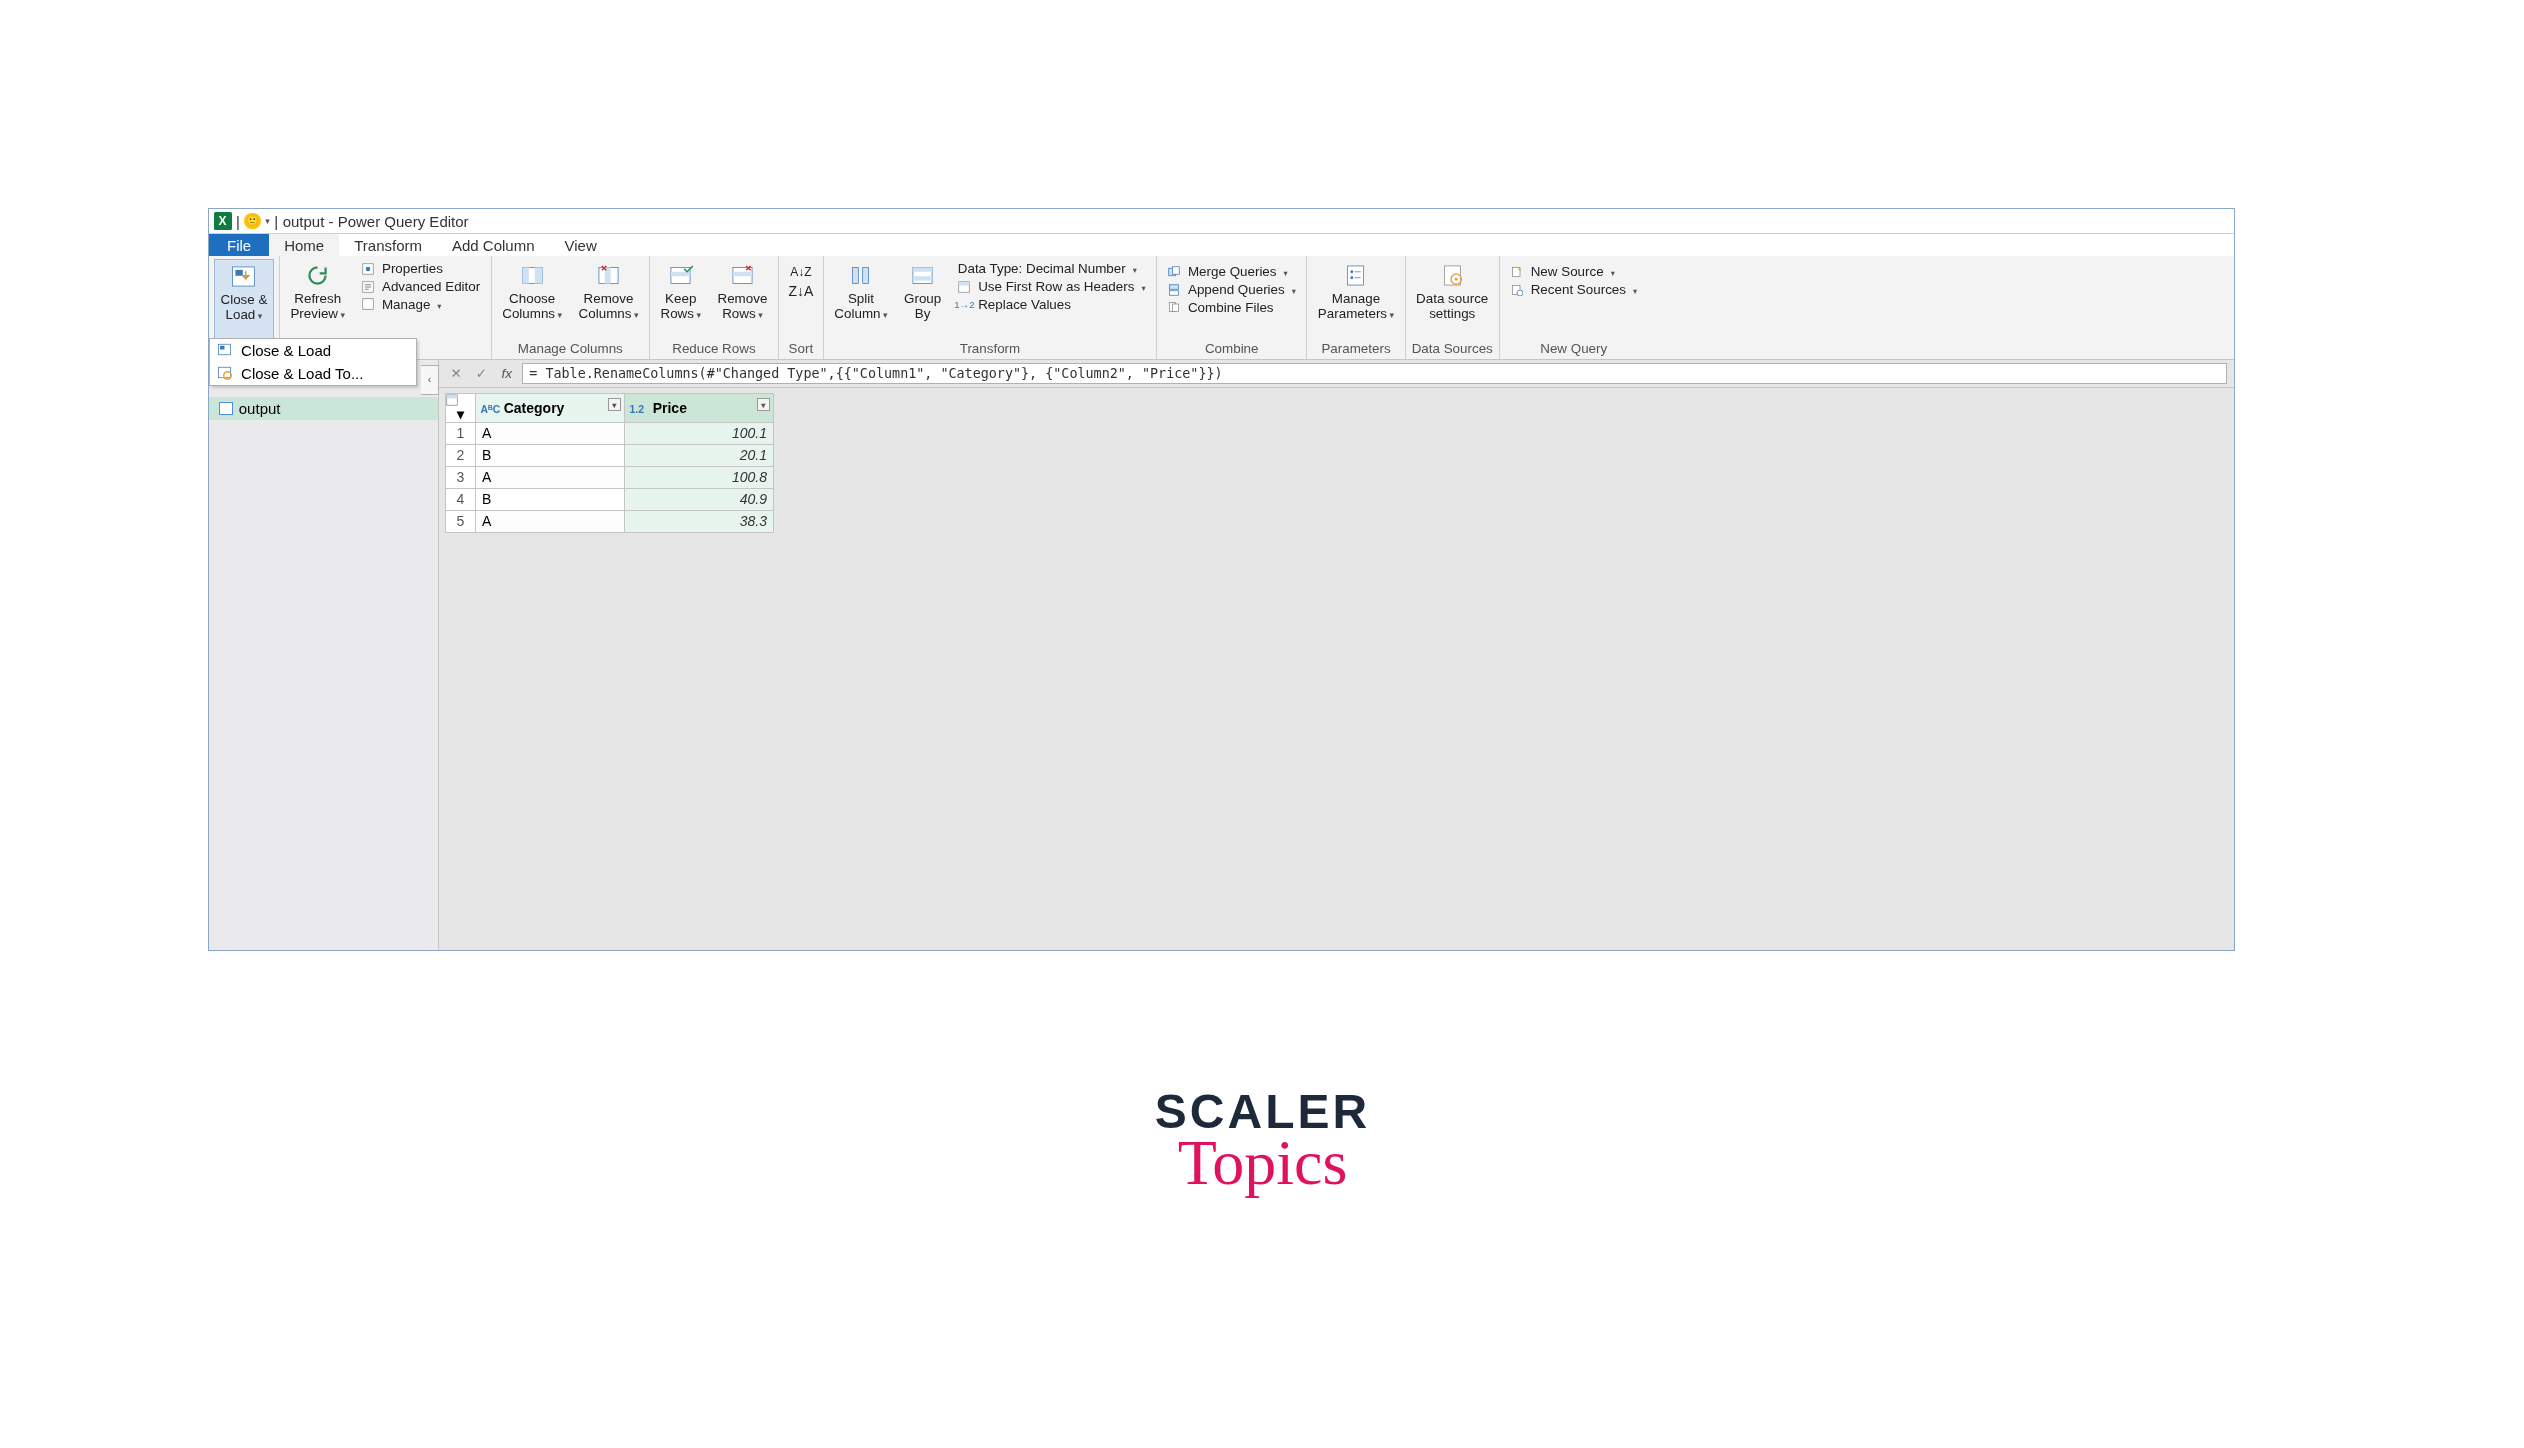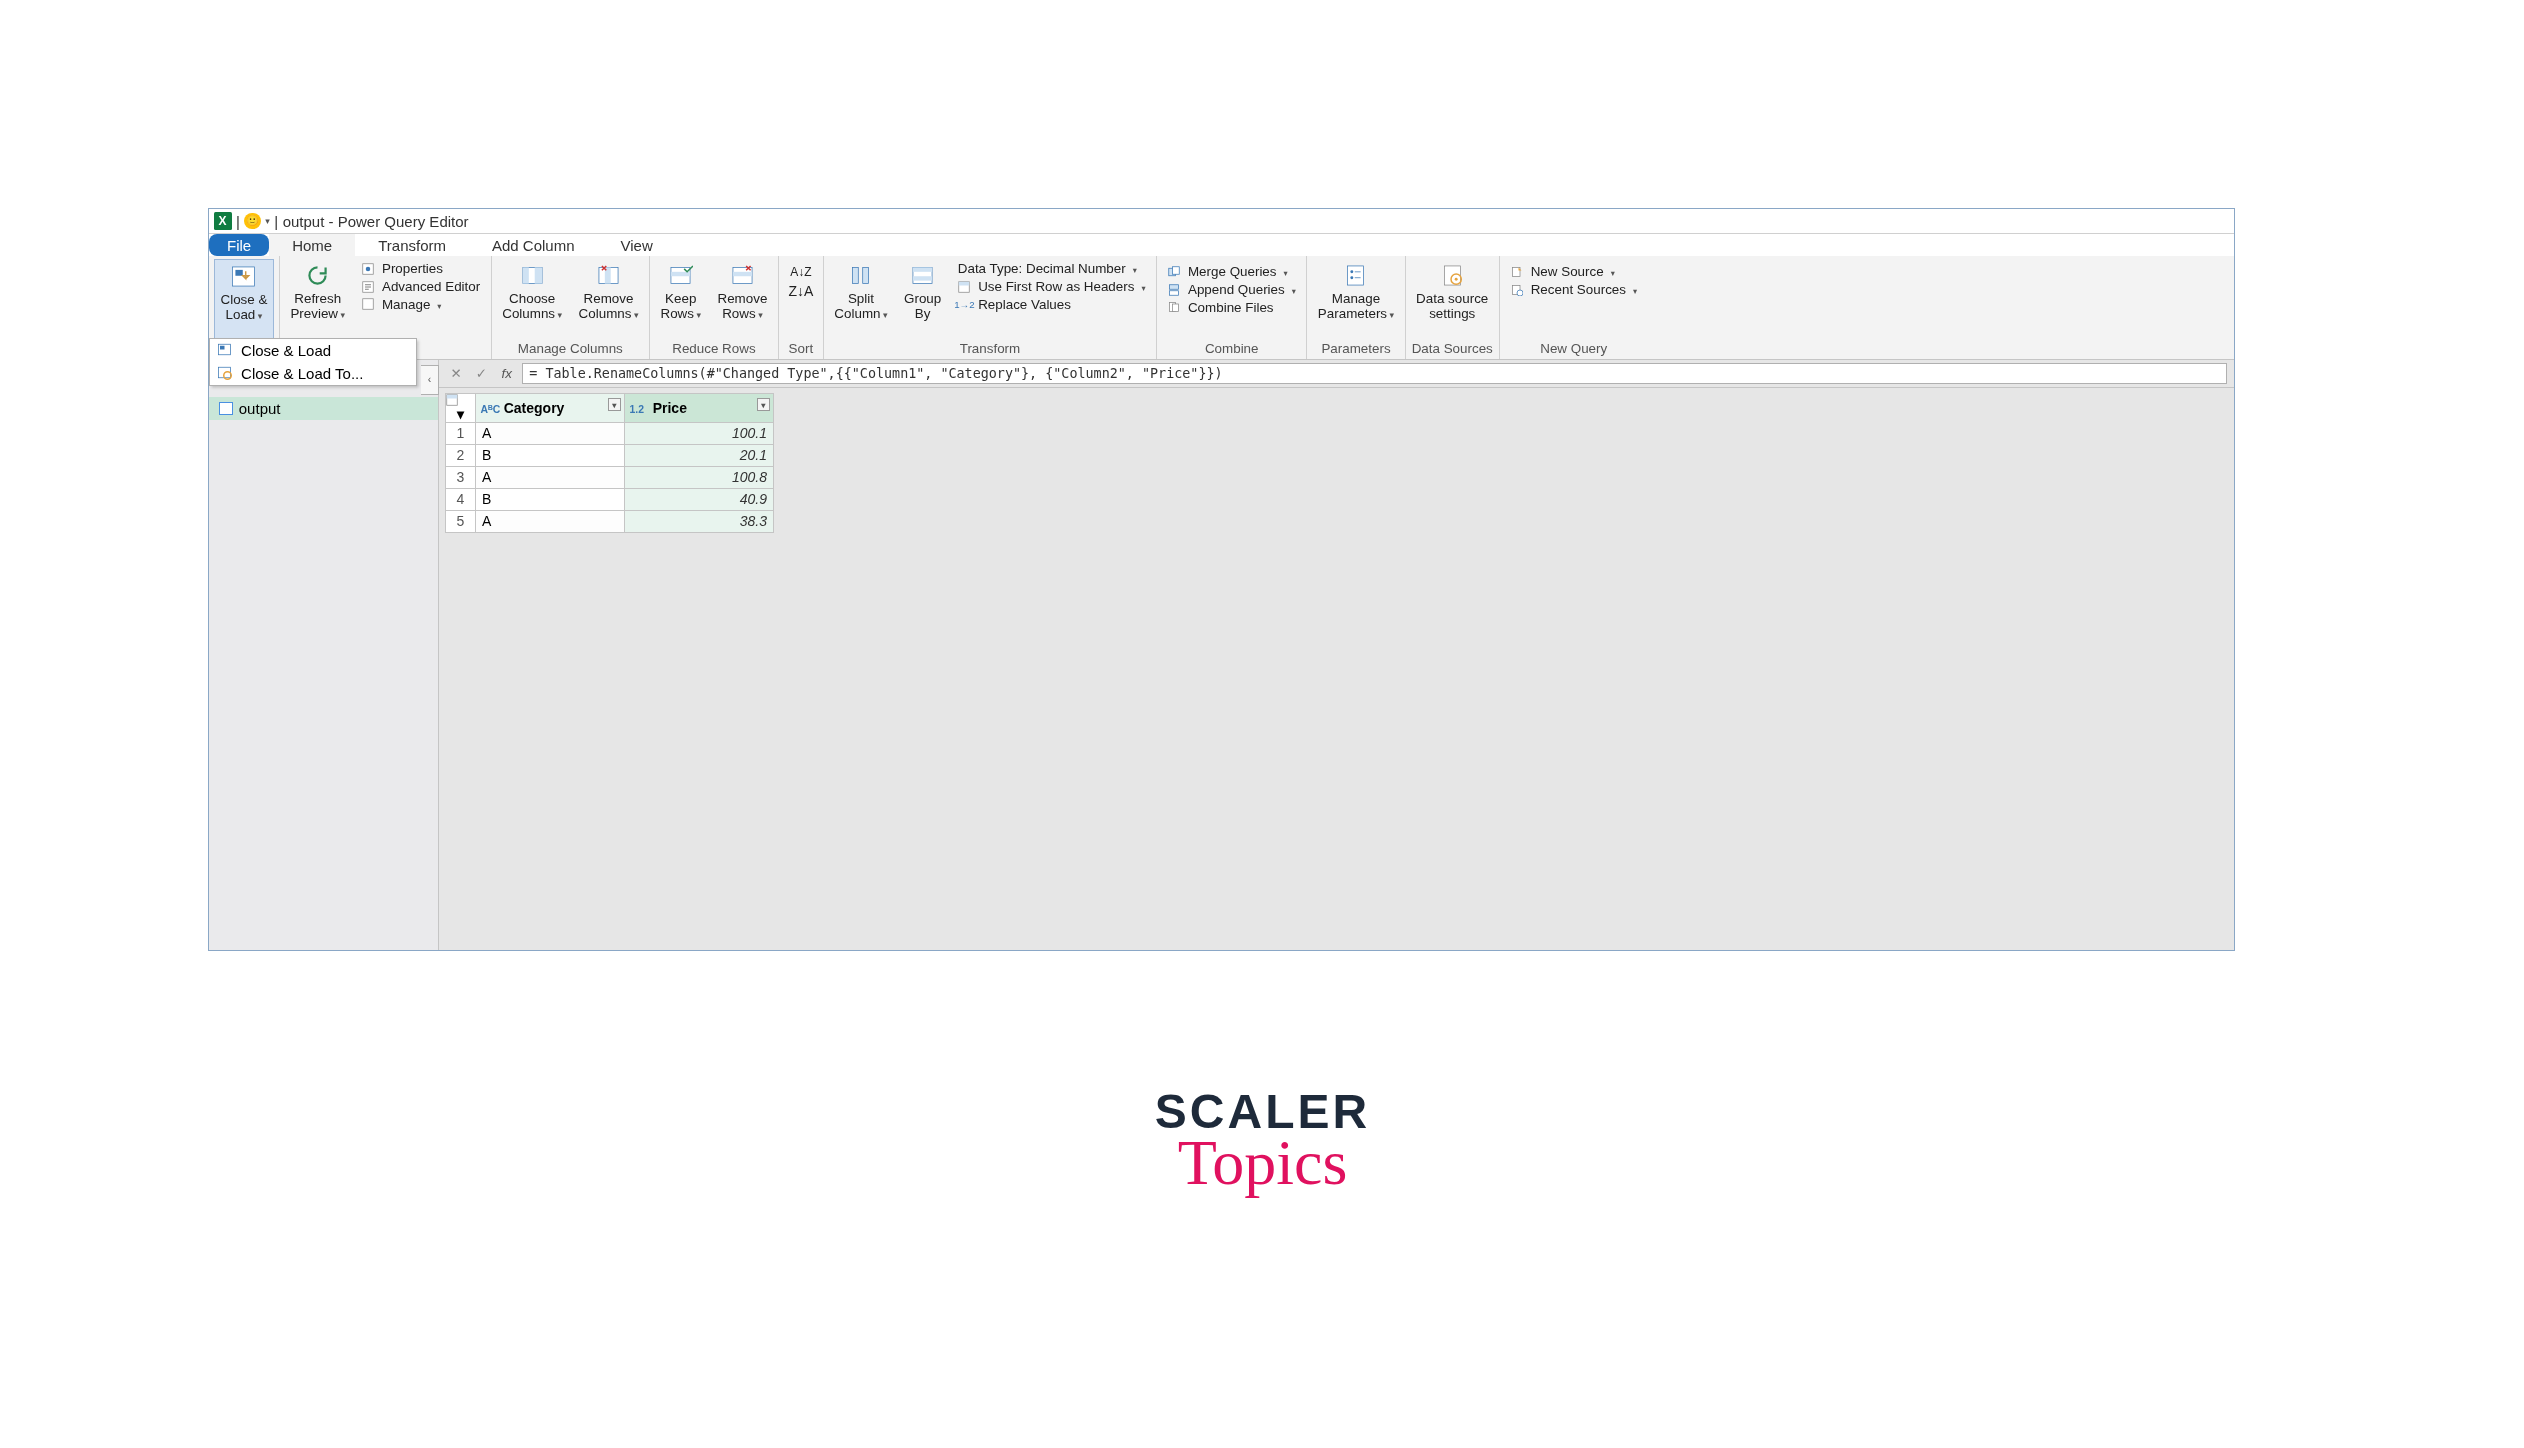--- a/index.html
+++ b/index.html
@@ -20,22 +20,22 @@
   display: flex; align-items: center; gap: 4.5px;
   padding: 0 4.5px; font-size: 15px; color: #333;
   border-bottom: 0.7px solid #d0d0d0;
 }
 .titlebar .xl-icon { width: 18px; height: 18px; background: #107c41; color: #fff; font-size: 12px; font-weight: bold; display: flex; align-items: center; justify-content: center; border-radius: 1.5px;}
 .titlebar .smiley { width: 16.3px; height: 16.3px; border-radius: 50%; background: #ffc107; display: flex; align-items: center; justify-content: center; font-size: 10.4px;}
 .titlebar .qat-arrow { font-size: 9px; color: #555; }
 
 
 .tabs { height: 22px; background: #fff; display: flex; align-items: stretch; }
-.tab { padding: 0 23px; display: flex; align-items: center; font-size: 15px; color: #333; cursor: pointer; }
-.tab.file { background: #1e6fbf; color: #fff; padding: 0 18px; border-radius: 8px;}
+.tab { padding: 0 15px; display: flex; align-items: center; font-size: 15px; color: #333; cursor: pointer; }
+.tab.file { background: #1e6fbf; color: #fff; padding: 0 18px;}
 .tab.active { background: #f3f3f3; }
 
 
 .ribbon { background: #f3f3f3; display: flex; border-bottom: 0.7px solid #c5c5c5; height: 104px; }
 .ribbon-group { border-right: 0.7px solid #d0d0d0; display: flex; flex-direction: column; padding: 3px 4.5px 0 4.5px; position: relative;}
 .ribbon-group .group-label { font-size: 13.4px; color: #555; text-align: center; padding: 1.5px 0 3px 0; margin-top: auto;}
 .ribbon-row { display: flex; gap: 4.5px; flex: 1;}
 .big-btn { display: flex; flex-direction: column; align-items: center; justify-content: flex-start; padding: 3px 6px; cursor: pointer; min-width: 45px;}
 .big-btn .ico { width: 27px; height: 27px; margin-bottom: 3px; display: flex; align-items: center; justify-content: center;}
 .big-btn .lbl { font-size: 13.4px; text-align: center; line-height: 1.1; color: #222;}

